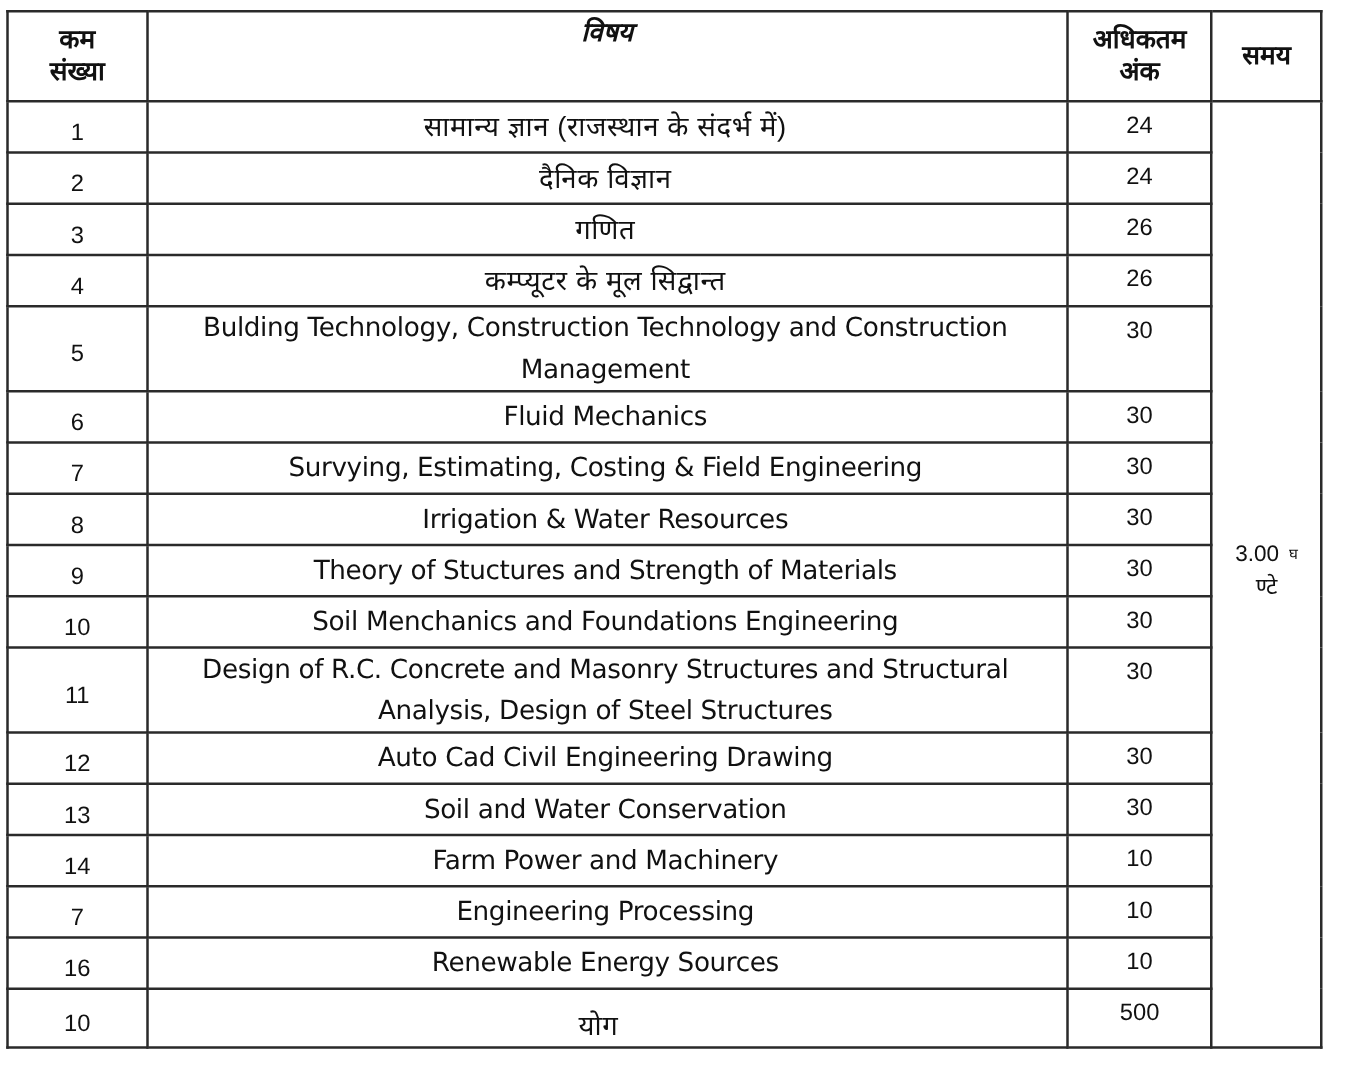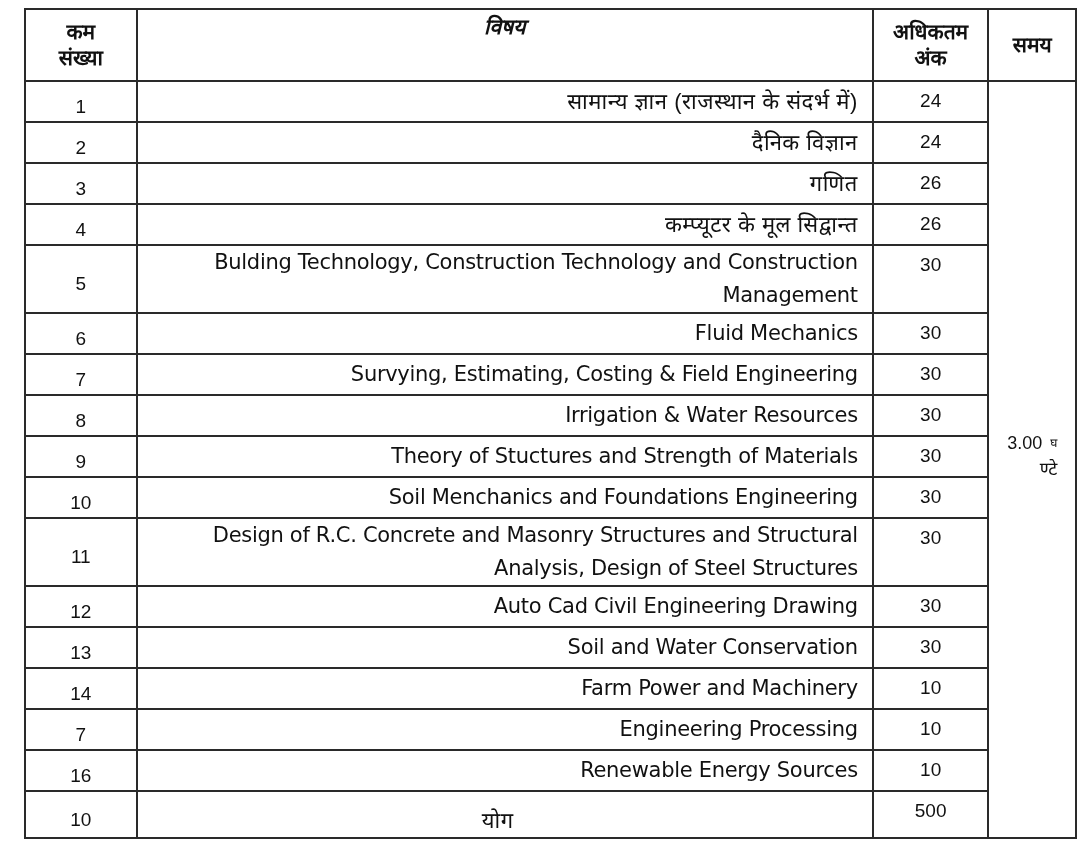--- a/index.html
+++ b/index.html
@@ -10,21 +10,21 @@
     body {
       width: 1080px;
       height: 863px;
       position: relative;
       overflow: hidden;
       font-family: "Liberation Sans", sans-serif;
       color: #111111;
     }
     .doc-table {
       position: absolute;
-      left: 24px;
+      left: 5px;
       top: 8px;
       width: 1053px;
       border-collapse: collapse;
       table-layout: fixed;
     }
     .doc-table th, .doc-table td {
       border: 2px solid #2a2a2a;
       padding: 0;
       vertical-align: middle;
     }
@@ -43,21 +43,21 @@
     .col-sn { width: 111px; }
     .col-subject { width: 732px; }
     .col-marks { width: 115px; }
     .col-time { width: 87px; }
     td.sn {
       text-align: center;
       font-size: 19px;
       padding-top: 10px;
     }
     td.subject {
-      text-align: right;
+      text-align: center;
       padding-left: 11px;
       padding-right: 14px;
       font-family: "DejaVu Sans", sans-serif;
       font-size: 21px;
       line-height: 33px;
       letter-spacing: -0.3px;
     }
     td.subject.hindi {
       font-family: "Liberation Sans", sans-serif;
       font-size: 22px;
@@ -79,21 +79,21 @@
     tr.row { height: 41px; }
     tr.row.tall { height: 66px; }
     td.time {
       text-align: center;
       font-size: 18px;
       line-height: 26px;
       padding-bottom: 8px;
     }
     .time-cell-inner {
       display: inline-block;
-      text-align: right;
+      text-align: center;
     }
     .time-unit-top {
       font-size: 12px;
       vertical-align: top;
       margin-left: 8px;
     }
   </style>
 </head>
 <body>
 

